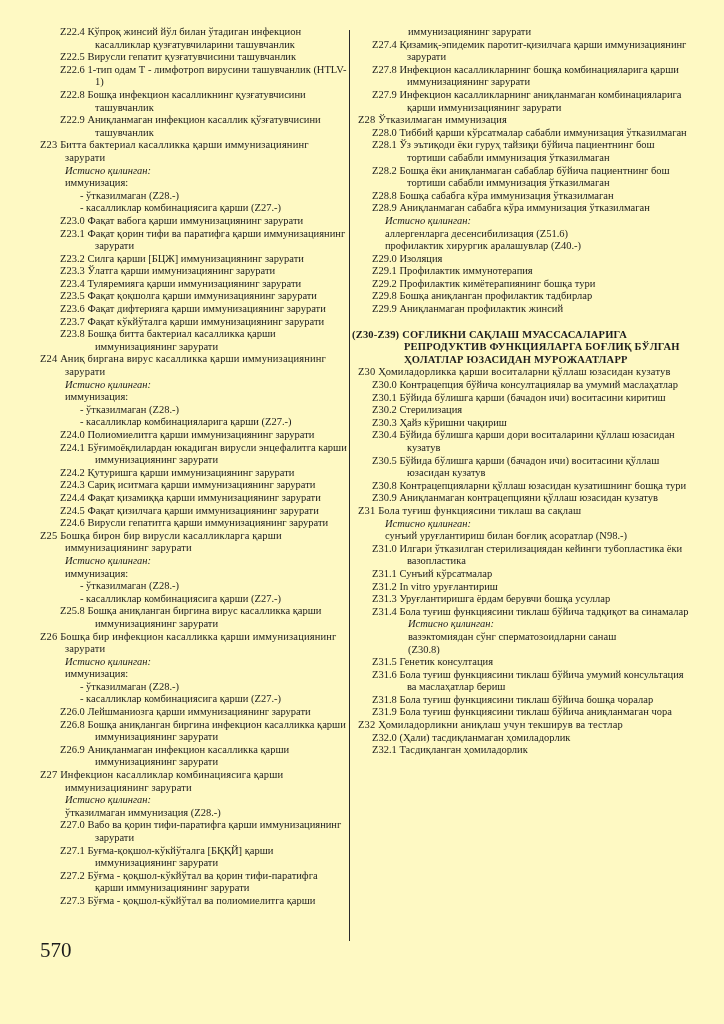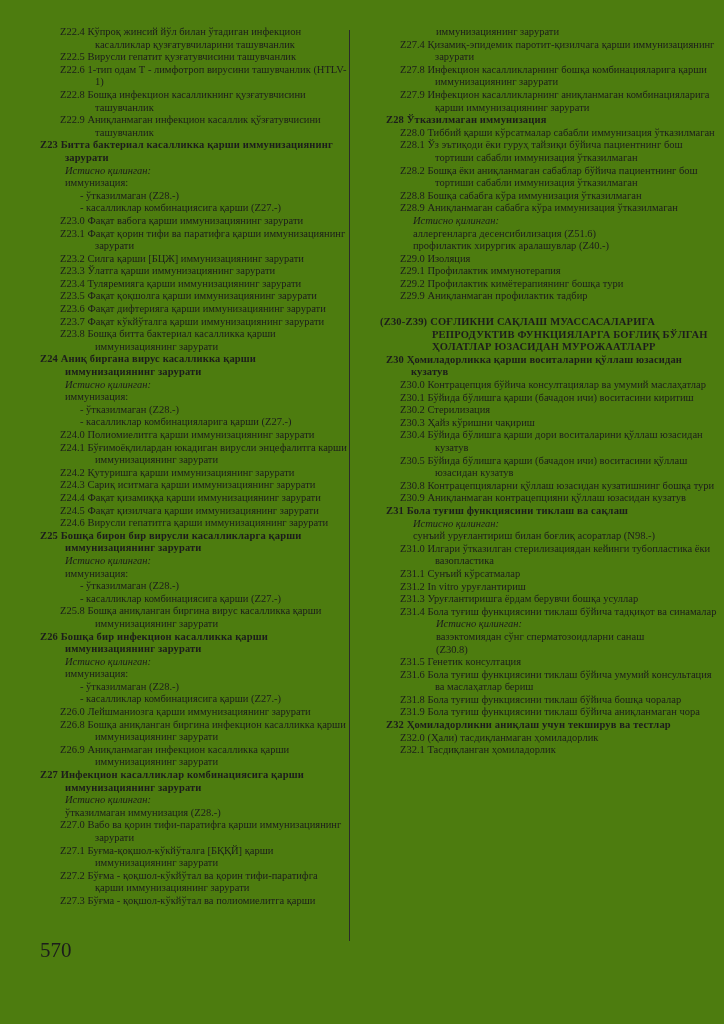--- a/index.html
+++ b/index.html
@@ -1,39 +1,39 @@
 <!DOCTYPE html>
 <html><head>
 <meta charset="utf-8">
 <style>
   html,body { margin:0; padding:0; background:#e8e8e8; }
   .page {
     position:relative;
     width:724px; height:1024px;
     margin:0 auto;
-    background:#4d7c0f;
+    background:#fef9c3;
     font-family:"Liberation Serif", serif;
     font-size:10.5px;
     line-height:12.6px;
     color:#1c1c1c;
     overflow:hidden;
   }
   .col { position:absolute; top:26px; }
   .col-left  { left:40px;  width:307px; }
-  .col-right { left:352px; width:341px;margin-left:28px; }
+  .col-right { left:352px; width:341px; }
   .divider {
     position:absolute;
     left:349px; top:30px;
     width:1.4px; height:911px;
     background:#2a2a2a;
   }
   .e { margin:0; }
   .e-item    { padding-left:55px; text-indent:-35px; }
   .e-cont    { padding-left:56px; }
-  .e-section { font-weight:bold; padding-left:25px; text-indent:-25px; letter-spacing:0.15px; }
+  .e-section { font-weight:normal; padding-left:25px; text-indent:-25px; letter-spacing:0.15px; }
   .col-right .e-section { margin-left:6px; }
   .e-excl    { font-style:italic; padding-left:25px; }
   .e-note    { padding-left:25px; }
   .col-right .e-excl, .col-right .e-note { padding-left:33px; }
   .e-dash    { padding-left:40px; }
   .e-excl2   { font-style:italic; padding-left:56px; }
   .e-note2   { padding-left:56px; }
   .e-range   {
     font-weight:bold;
     padding-left:52px; text-indent:-52px;
@@ -118,21 +118,22 @@
       <div class="e e-item"><span class="code">Z28.1 </span><span>Ўз эътиқоди ёки гуруҳ тайзиқи бўйича пациентнинг бош тортиши сабабли иммунизация ўтказилмаган</span></div>
       <div class="e e-item"><span class="code">Z28.2 </span><span>Бошқа ёки аниқланмаган сабаблар бўйича пациентнинг бош тортиши сабабли иммунизация ўтказилмаган</span></div>
       <div class="e e-item"><span class="code">Z28.8 </span><span>Бошқа сабабга кўра иммунизация ўтказилмаган</span></div>
       <div class="e e-item"><span class="code">Z28.9 </span><span>Аниқланмаган сабабга кўра иммунизация ўтказилмаган</span></div>
       <div class="e e-excl">Истисно қилинган:</div>
       <div class="e e-note">аллергенларга десенсибилизация (Z51.6)</div>
       <div class="e e-note">профилактик хирургик аралашувлар (Z40.-)</div>
       <div class="e e-item"><span class="code">Z29.0 </span><span>Изоляция</span></div>
       <div class="e e-item"><span class="code">Z29.1 </span><span>Профилактик иммунотерапия</span></div>
       <div class="e e-item"><span class="code">Z29.2 </span><span>Профилактик кимётерапиянинг бошқа тури</span></div>
-      <div class="e e-item"><span class="code">Z29.9 </span><span>Аниқланмаган профилактик тадбир</span></div>
+      <div class="e e-item"><span class="code">Z29.8 </span><span>Бошқа аниқланган профилактик тадбирлар</span></div>
+      <div class="e e-item"><span class="code">Z29.9 </span><span>Аниқланмаган профилактик жинсий</span></div>
       <div class="e e-range"><span class="code">(Z30-Z39) </span><span>СОҒЛИКНИ САҚЛАШ МУАССАСАЛАРИГА РЕПРОДУКТИВ ФУНКЦИЯЛАРГА БОҒЛИҚ БЎЛГАН ҲОЛАТЛАР ЮЗАСИДАН МУРОЖААТЛАРР</span></div>
       <div class="e e-section"><span class="code">Z30 </span><span>Ҳомиладорликка қарши воситаларни қўллаш юзасидан кузатув</span></div>
       <div class="e e-item"><span class="code">Z30.0 </span><span>Контрацепция бўйича консултациялар ва умумий маслаҳатлар</span></div>
       <div class="e e-item"><span class="code">Z30.1 </span><span>Бўйида бўлишга қарши (бачадон ичи) воситасини киритиш</span></div>
       <div class="e e-item"><span class="code">Z30.2 </span><span>Стерилизация</span></div>
       <div class="e e-item"><span class="code">Z30.3 </span><span>Ҳайз кўришни чақириш</span></div>
       <div class="e e-item"><span class="code">Z30.4 </span><span>Бўйида бўлишга қарши дори воситаларини қўллаш юзасидан кузатув</span></div>
       <div class="e e-item"><span class="code">Z30.5 </span><span>Бўйида бўлишга қарши (бачадон ичи) воситасини қўллаш юзасидан кузатув</span></div>
       <div class="e e-item"><span class="code">Z30.8 </span><span>Контрацепцияларни қўллаш юзасидан кузатишнинг бошқа тури</span></div>
       <div class="e e-item"><span class="code">Z30.9 </span><span>Аниқланмаган контрацепцияни қўллаш юзасидан кузатув</span></div>

